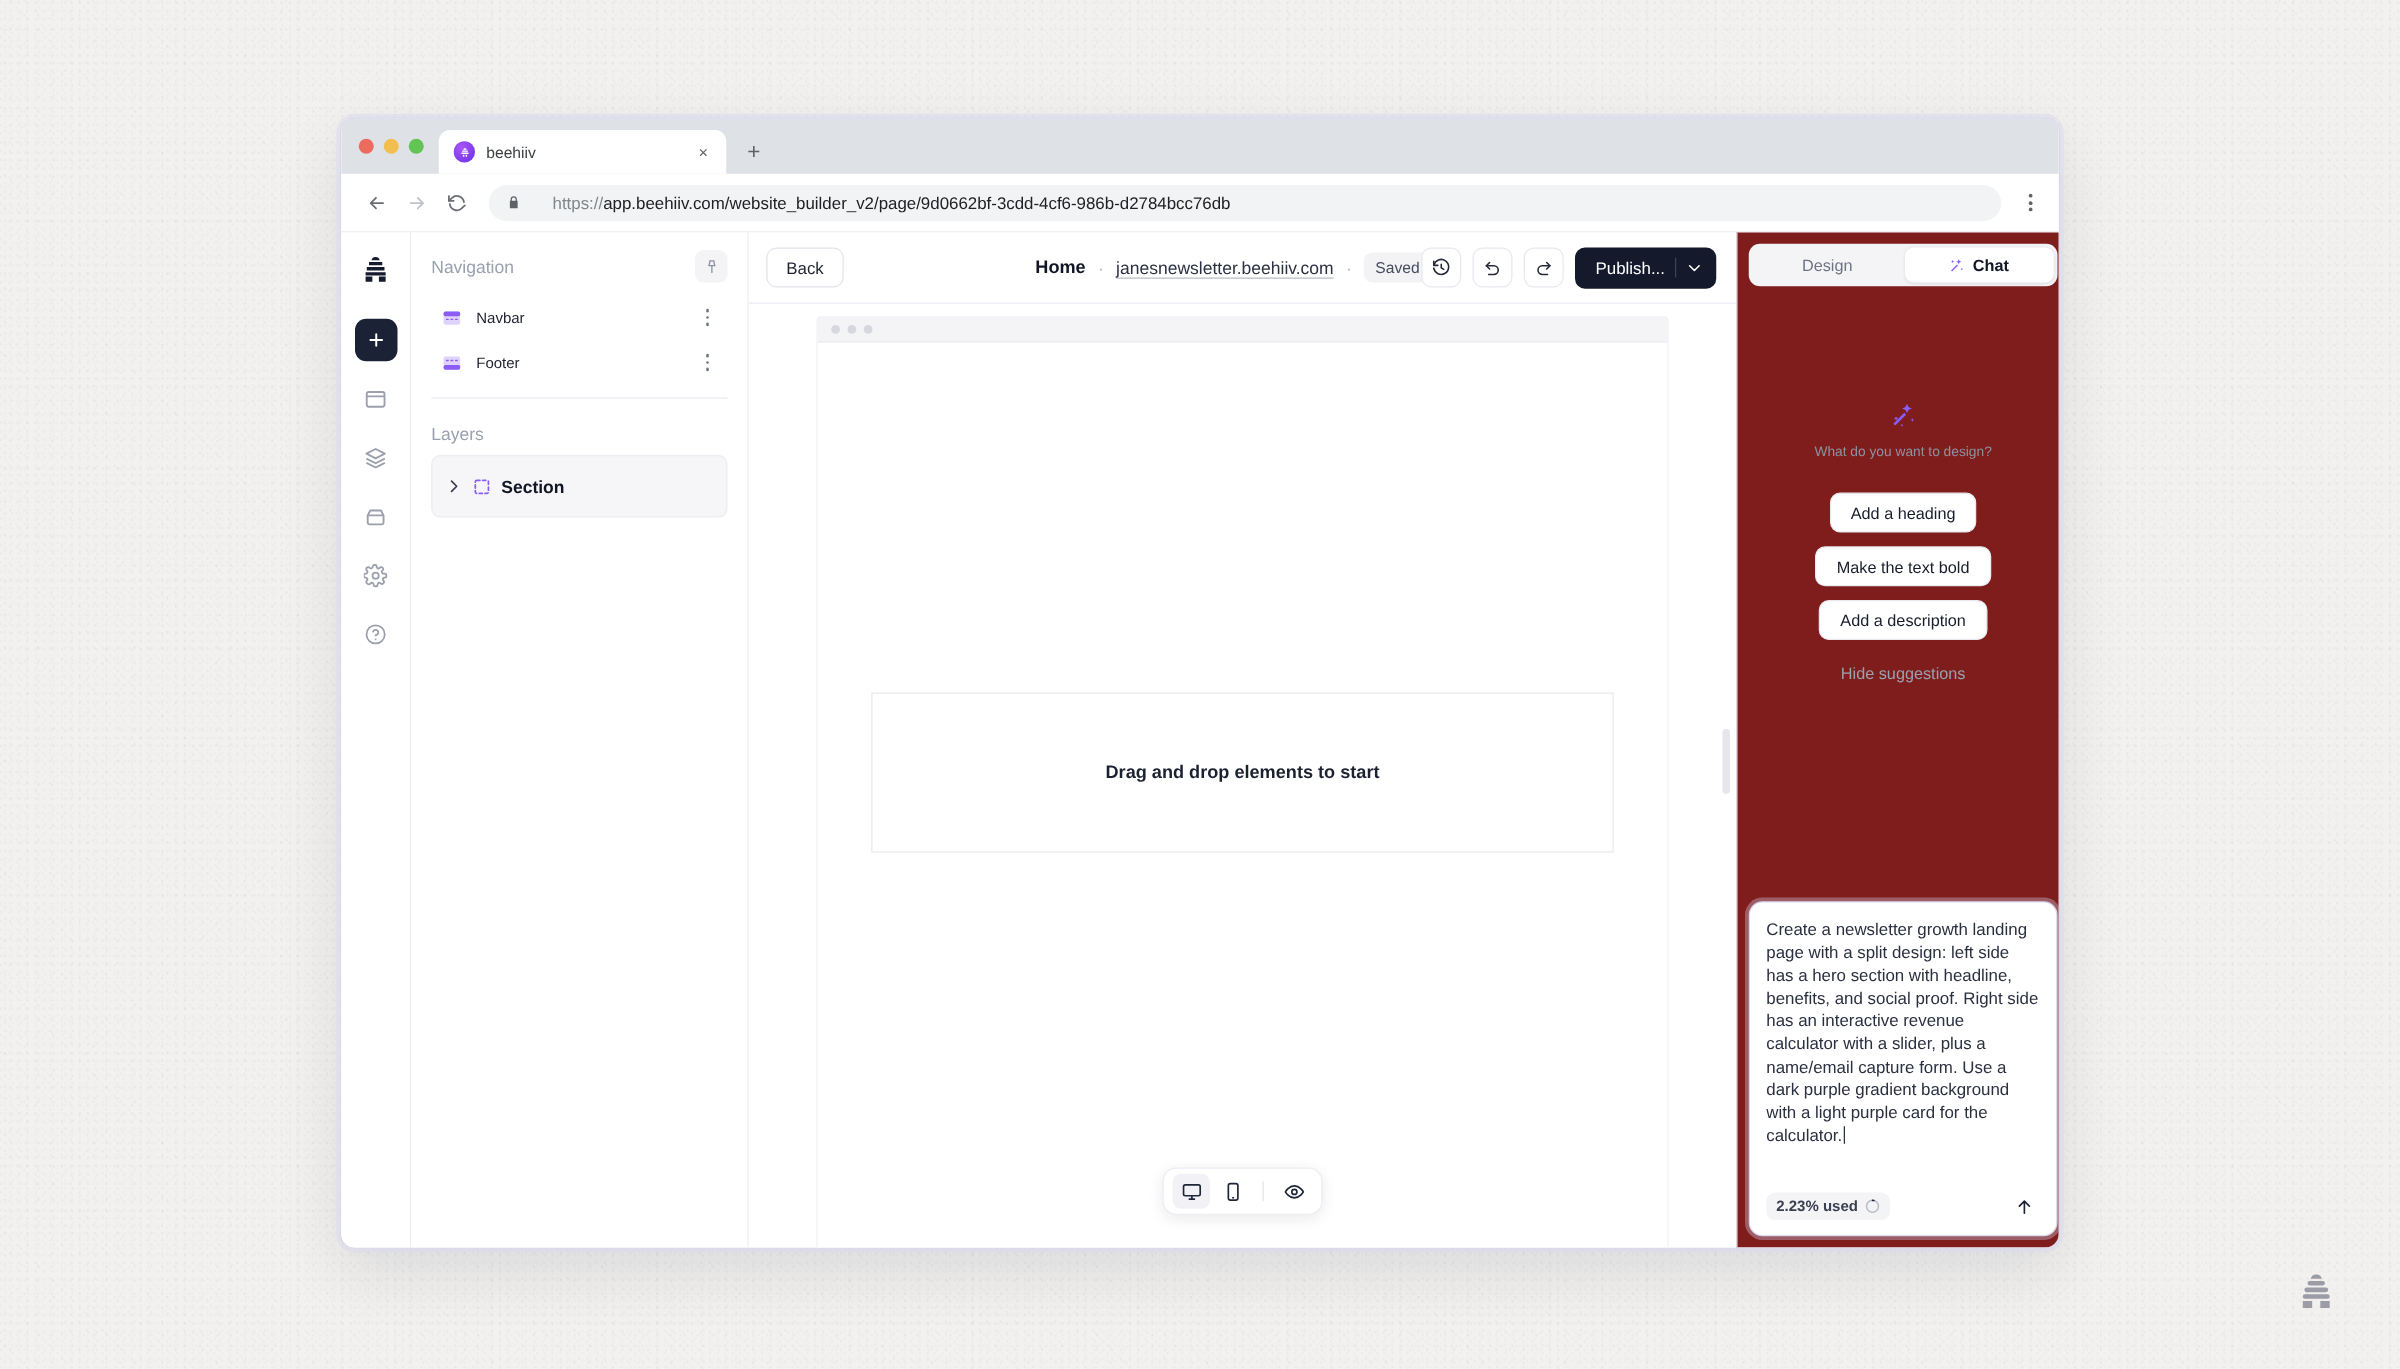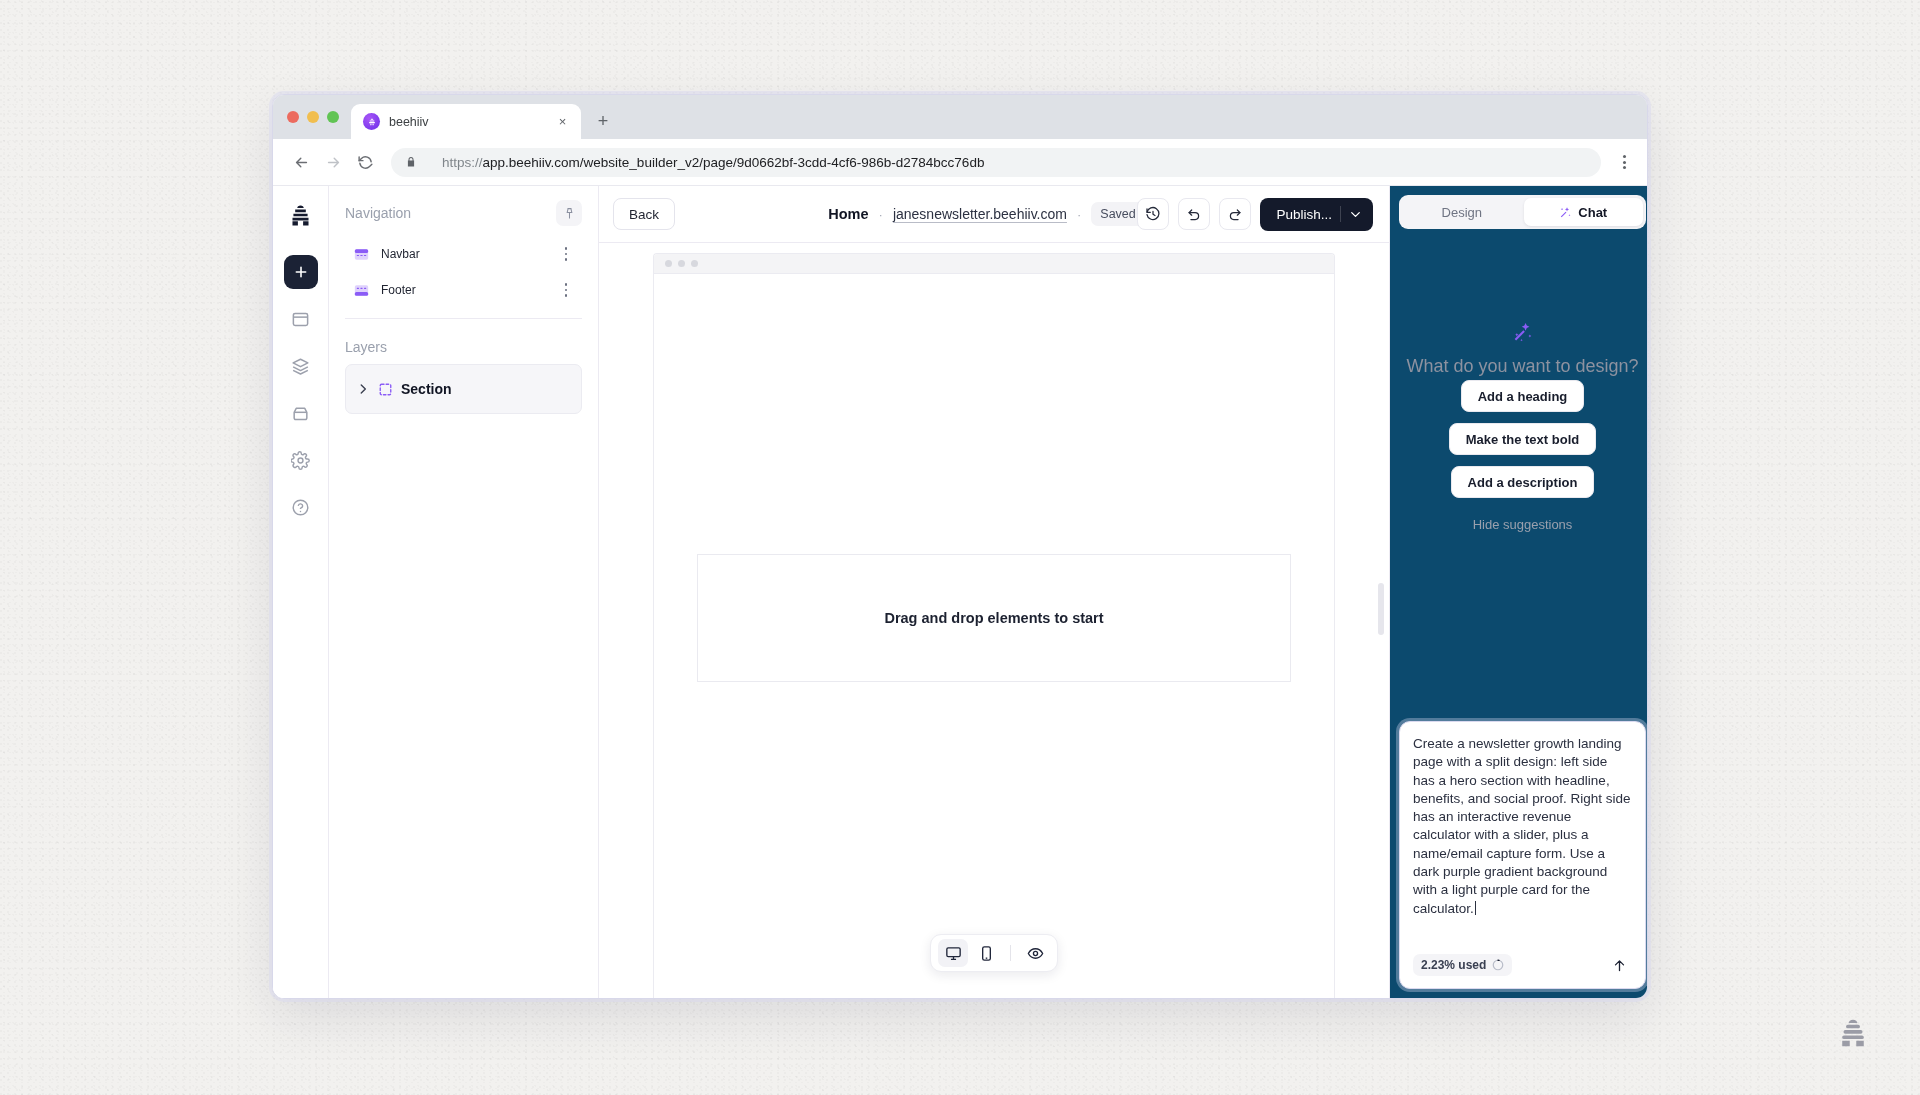--- a/index.html
+++ b/index.html
@@ -290,21 +290,21 @@
     color: #20263a;
   }
   .dev-btn svg { width: 17px; height: 17px; }
   .dev-btn.active { background: #f2f2f6; }
   .dev-sep { width: 1px; height: 16px; background: #e4e4ea; margin: 0 6px; }
 
   
   #right-panel {
     width: 258px; flex: 0 0 258px;
     border-left: 1px solid #eceaf2;
-    background: #0c4a6e;
+    background: #7f1d1d;
     display: flex; flex-direction: column;
     padding: 9px 1px 9px 9px;
   }
   #tab-toggle {
     height: 34px; background: #f4f4f7; border-radius: 9px;
     display: flex; align-items: center; padding: 3px; gap: 2px;
     flex: 0 0 auto;
   }
   .toggle-tab {
     flex: 1 1 0; height: 28px; border-radius: 7px;
@@ -316,26 +316,26 @@
     box-shadow: 0 1px 3px rgba(25,25,50,0.10);
   }
   .toggle-tab svg { width: 13px; height: 13px; }
 
   #chat-body {
     flex: 1 1 auto; min-height: 0;
     display: flex; flex-direction: column; align-items: center;
     padding-top: 92px;
   }
   #wand-big { width: 22px; height: 22px; margin-bottom: 13px; }
-  #chat-prompt { font-size: 18px; color: #8d92a0; margin-bottom: 3px; }
+  #chat-prompt { font-size: 11px; color: #8d92a0; margin-bottom: 26px; }
   .sugg-btn {
     height: 32px; padding: 0 16px; margin-bottom: 11px;
     border: 1px solid #e9e9ef; border-radius: 8px; background: #fff;
     display: flex; align-items: center; justify-content: center;
-    font-size: 13px; font-weight: bold; color: #181d2c;
+    font-size: 13px; font-weight: normal; color: #181d2c;
   }
   #hide-sugg { font-size: 13px; color: #9aa0ad; margin-top: 8px; }
 
   #composer {
     flex: 0 0 auto;
     border: 1px solid #dad9ef; border-radius: 11px;
     background: #fff;
     box-shadow: 0 0 0 3px rgba(219,217,243,0.35);
     padding: 13px 13px 8px 13px;
     display: flex; flex-direction: column;

